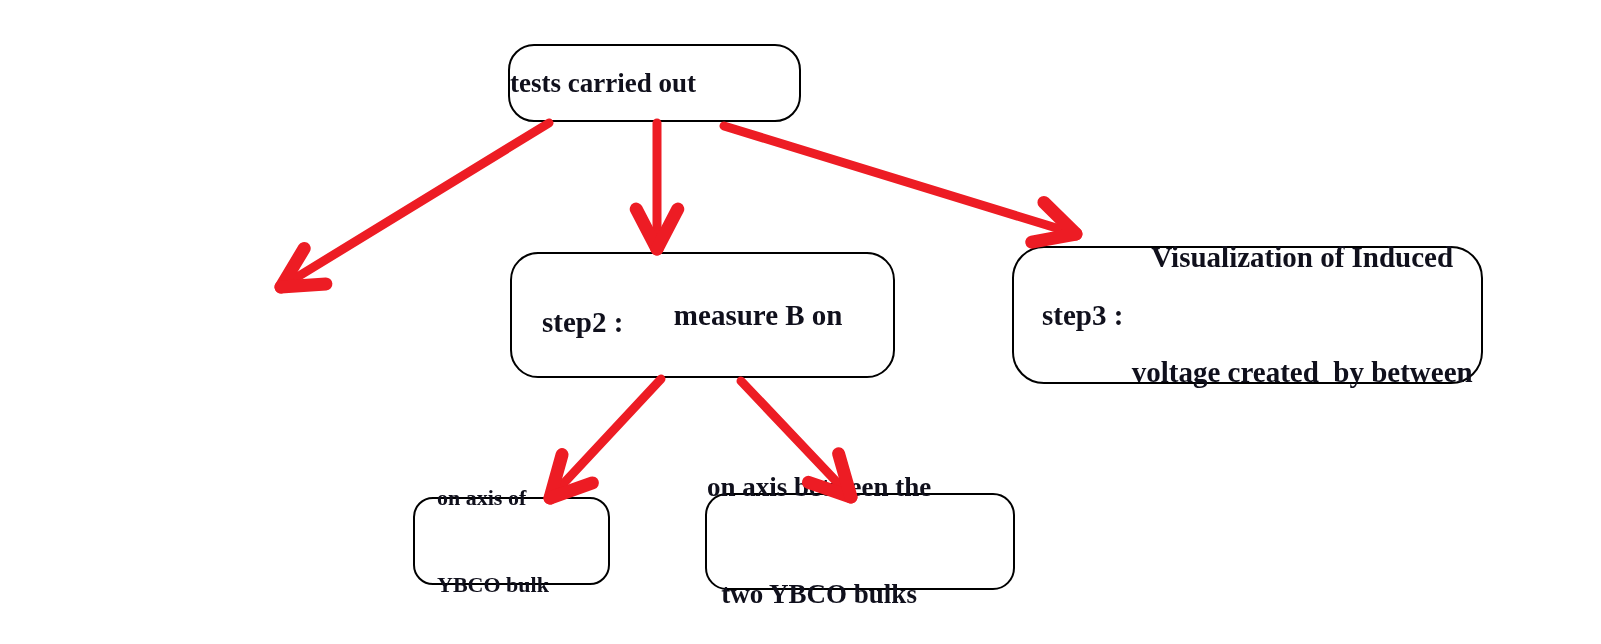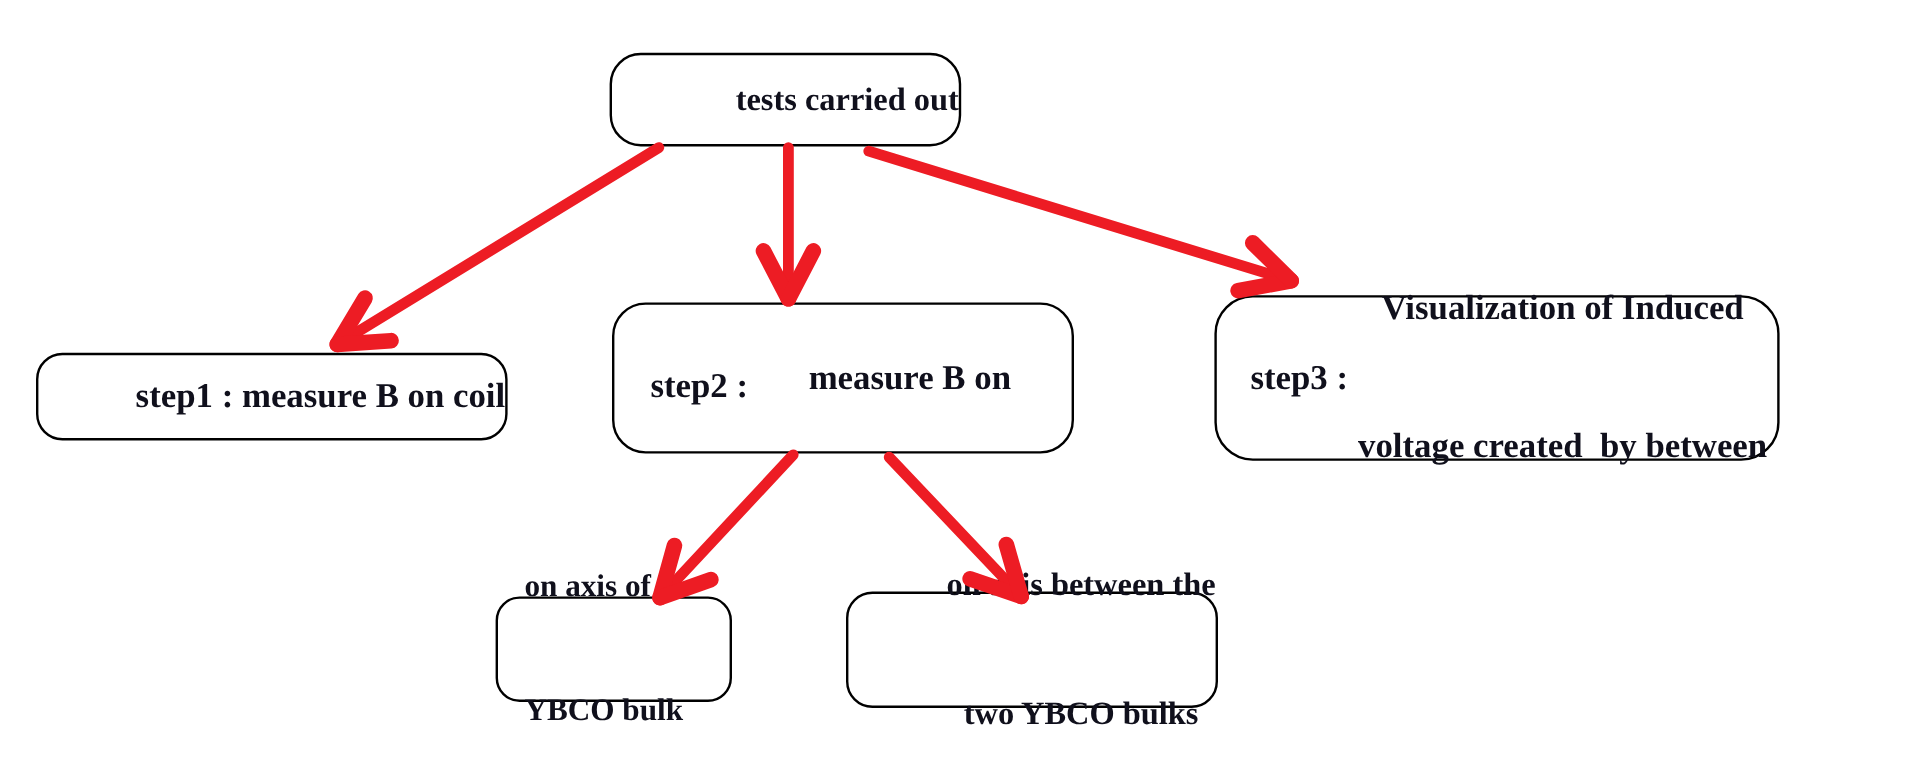--- a/index.html
+++ b/index.html
@@ -3,52 +3,49 @@
 <meta charset="utf-8">
 <style>
   html, body { margin:0; padding:0; background:#ffffff; }
   .canvas {
     position:relative; width:1601px; height:644px; background:#ffffff;
     font-family:"Liberation Serif", serif; font-weight:700; color:#10101c;
     overflow:hidden;
   }
   .node {
     position:absolute; box-sizing:border-box; background:#ffffff;
-    border:2px solid #000; display:flex; align-items:center; justify-content:flex-end;
+    border:2px solid #000; display:flex; align-items:center; justify-content:flex-start;
   }
   .prefix { white-space:nowrap; }
   .lines { text-align:center; line-height:1.32; white-space:pre-wrap; }
   .lines div { white-space:pre-wrap; }
 
   #node-root   { left:508px; top:44px;  width:293px; height:78px;  font-size:27px; border-radius:26px; }
   #node-step1  { left:30px;  top:294px; width:393px; height:73px;  font-size:29px; border-radius:22px; }
   #node-step2  { left:510px; top:252px; width:385px; height:126px; font-size:29px; border-radius:28px; justify-content:flex-start; }
   #node-step2 .prefix { margin-left:30px;margin-top:14px; }
   #node-step2 .lines  { flex:1; }
   #node-step3  { left:1012px; top:246px; width:471px; height:138px; font-size:29px; border-radius:32px; justify-content:flex-start; }
   #node-step3 .prefix { margin-left:28px;text-align:center; }
   #node-step3 .lines  { flex:1;text-align:center; }
-  #node-step2a { left:413px; top:497px; width:197px; height:88px; font-size:26px; border-radius:20px; justify-content:flex-start; }
+  #node-step2a { left:413px; top:497px; width:197px; height:88px; font-size:22px; border-radius:20px; justify-content:flex-start; }
   #node-step2a .lines { margin-left:22px; text-align:left; }
   #node-step2b { left:705px; top:493px; width:310px; height:97px; font-size:27px; border-radius:22px; }
 
   svg.arrows { position:absolute; left:0; top:0; width:1601px; height:644px; pointer-events:none; }
 </style>
 </head>
 <body>
 
 <div class="canvas">
 
   <div class="node" id="node-root">
     <span>tests carried out</span>
   </div>
 
-  <div class="node" id="node-step1">
-    <span>step1 : measure B on coil</span>
-  </div>
 
   <div class="node" id="node-step2">
     <span class="prefix">step2 :</span>
     <div class="lines">
       <div>measure B on</div>
     </div>
   </div>
 
   <div class="node" id="node-step3">
     <span class="prefix">step3 :</span>

